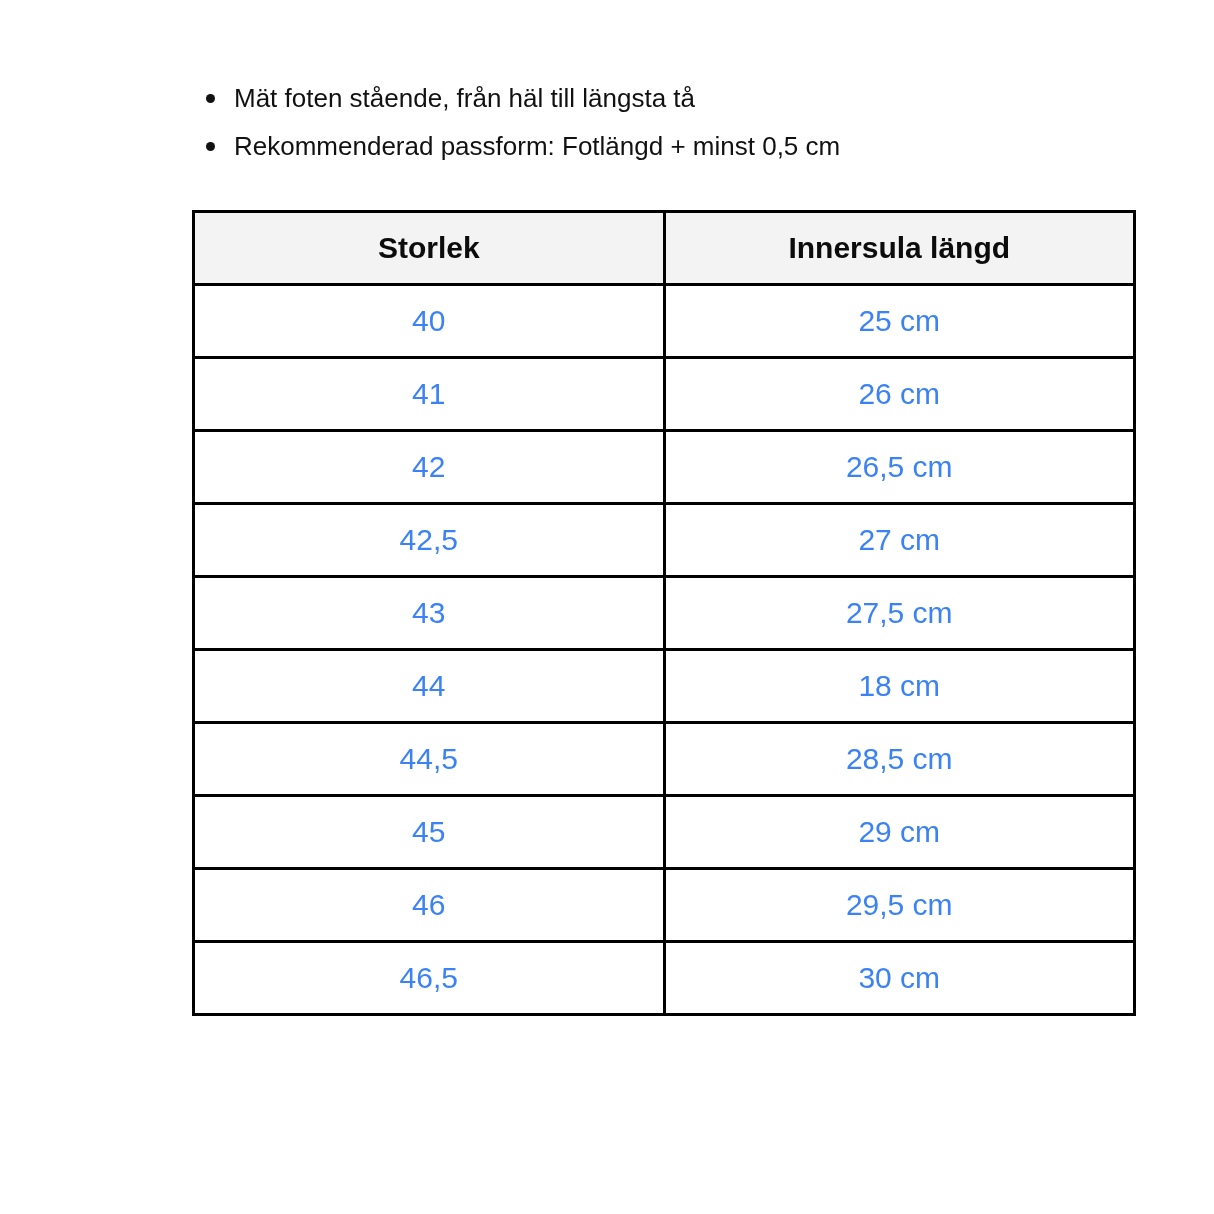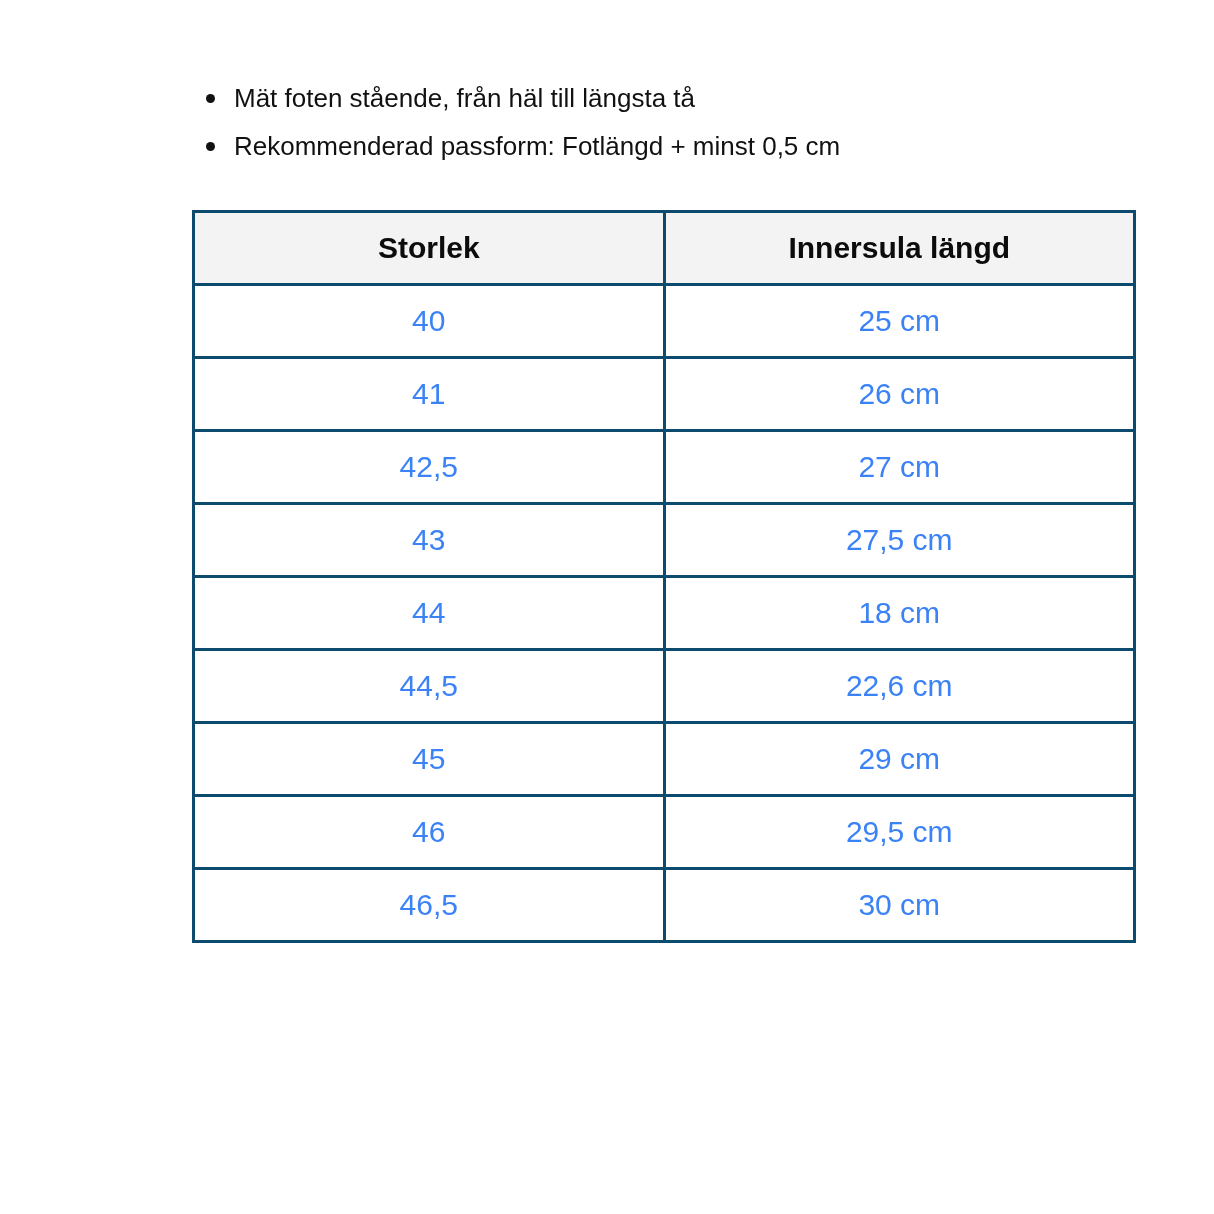--- a/index.html
+++ b/index.html
@@ -41,21 +41,21 @@
   }
   .bullet-bold { font-weight: normal; }
   table.size-table {
     border-collapse: collapse;
     margin-left: 192px;
     width: 944px;
     table-layout: fixed;
   }
   table.size-table th,
   table.size-table td {
-    border: 3px solid #0c4a6e;
+    border: 3px solid #000000;
     height: 73px;
     text-align: center;
     vertical-align: middle;
     font-size: 30px;
     width: 50%;
   }
   table.size-table th {
     background: #f3f3f3;
     font-weight: bold;
     color: #0c0c0c;
@@ -91,39 +91,43 @@
     <tr>
       <td>40</td>
       <td>25 cm</td>
     </tr>
 
     <tr>
       <td>41</td>
       <td>26 cm</td>
     </tr>
 
+    <tr>
+      <td>42</td>
+      <td>26,5 cm</td>
+    </tr>
 
     <tr>
       <td>42,5</td>
       <td>27 cm</td>
     </tr>
 
     <tr>
       <td>43</td>
       <td>27,5 cm</td>
     </tr>
 
     <tr>
       <td>44</td>
       <td>18 cm</td>
     </tr>
 
     <tr>
       <td>44,5</td>
-      <td>22,6 cm</td>
+      <td>28,5 cm</td>
     </tr>
 
     <tr>
       <td>45</td>
       <td>29 cm</td>
     </tr>
 
     <tr>
       <td>46</td>
       <td>29,5 cm</td>

